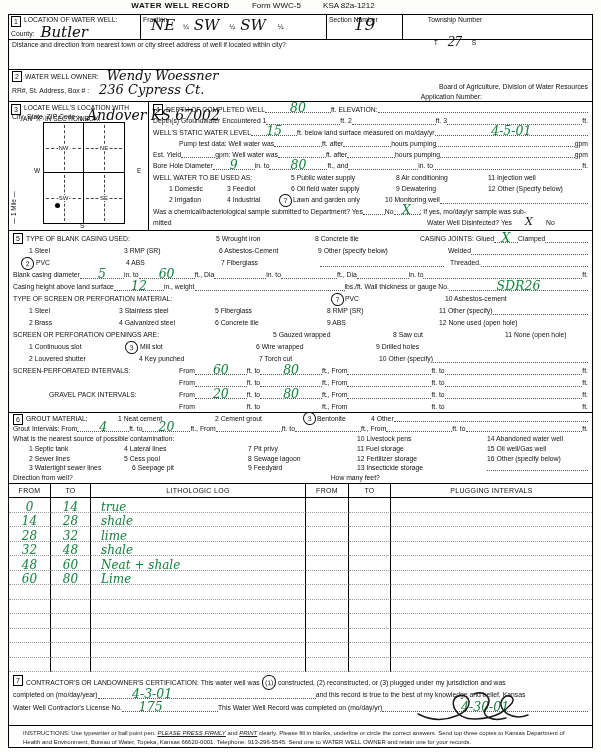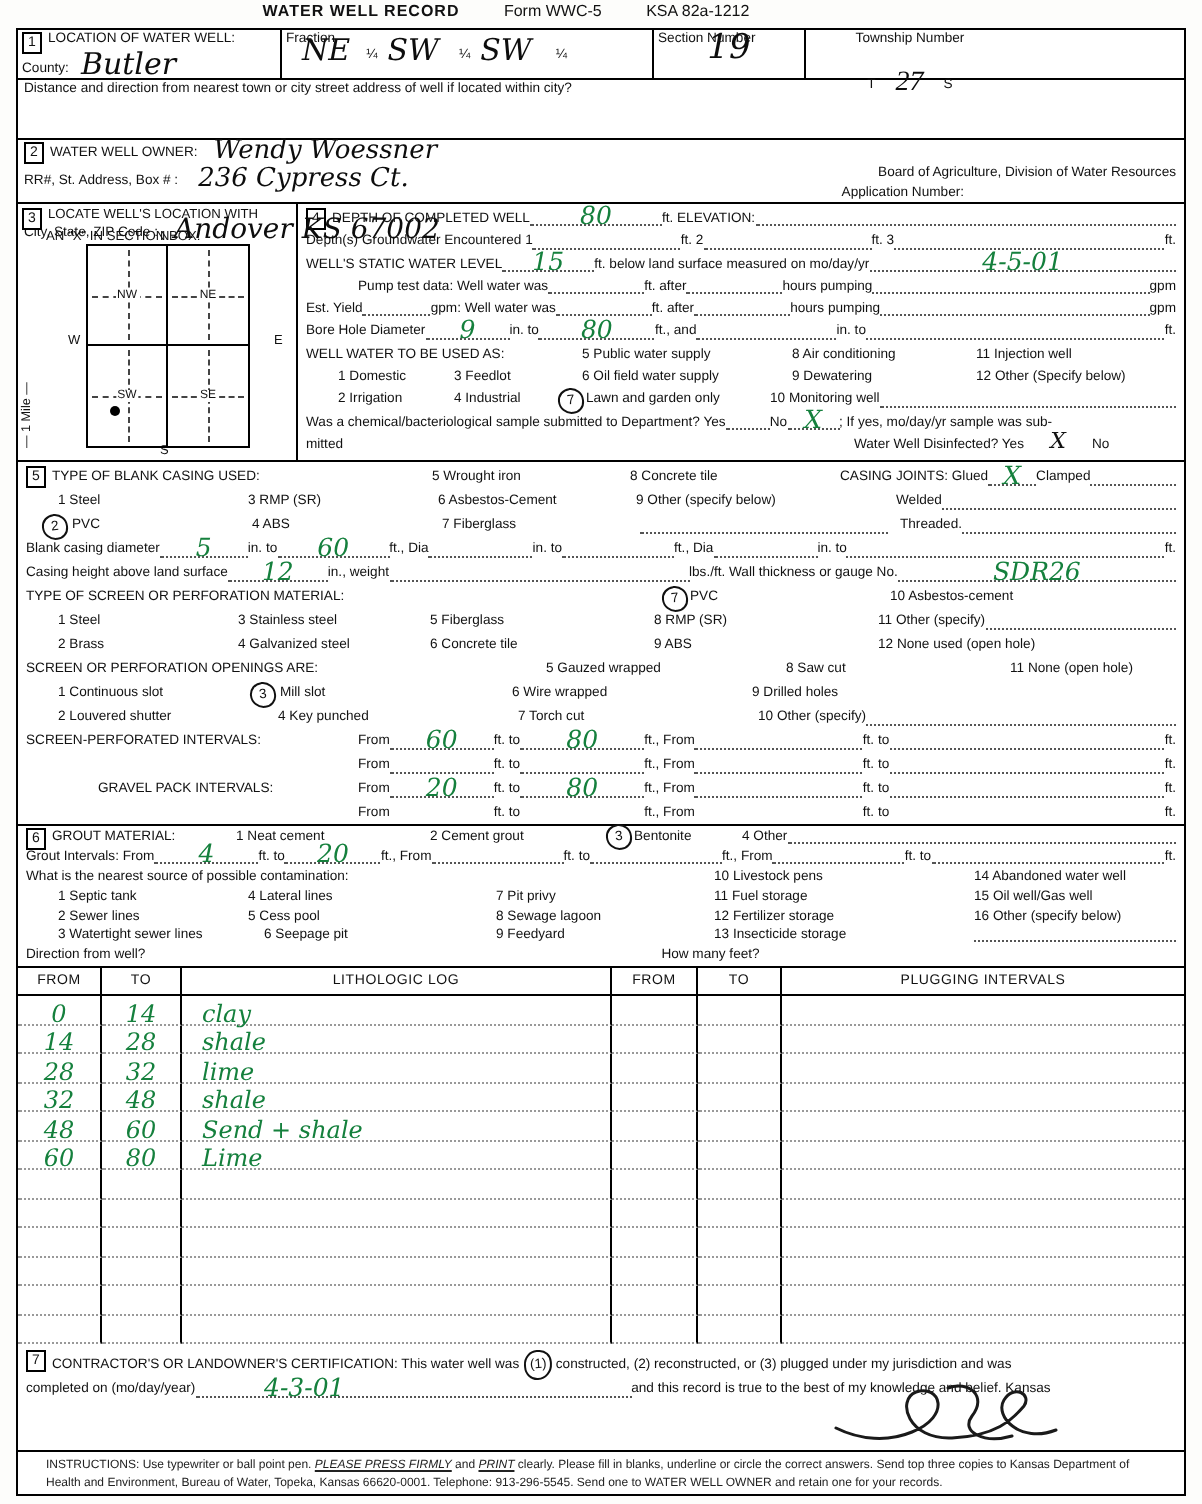--- a/index.html
+++ b/index.html
@@ -515,21 +515,21 @@
     </div>
     <div class="lbody">
         <div class="lrow logcols">
           <div class="lcell">
             <span class="hw lnum" style="font-size: 12px;">0</span>
           </div>
           <div class="lcell">
             <span class="hw lnum" style="font-size: 12px;">14</span>
           </div>
           <div class="lcell">
-            <span class="hw ldesc" style="font-size: 12px;">clay</span>
+            <span class="hw ldesc" style="font-size: 12px;">true</span>
           </div>
           <div class="lcell"></div>
           <div class="lcell"></div>
           <div class="lcell"></div>
         </div>
         <div class="lrow logcols">
           <div class="lcell">
             <span class="hw lnum" style="font-size: 12px;">14</span>
           </div>
           <div class="lcell">
@@ -571,21 +571,21 @@
           <div class="lcell"></div>
         </div>
         <div class="lrow logcols">
           <div class="lcell">
             <span class="hw lnum" style="font-size: 12px;">48</span>
           </div>
           <div class="lcell">
             <span class="hw lnum" style="font-size: 12px;">60</span>
           </div>
           <div class="lcell">
-            <span class="hw ldesc" style="font-size: 12px;">Send + shale</span>
+            <span class="hw ldesc" style="font-size: 12px;">Neat + shale</span>
           </div>
           <div class="lcell"></div>
           <div class="lcell"></div>
           <div class="lcell"></div>
         </div>
         <div class="lrow logcols">
           <div class="lcell">
             <span class="hw lnum" style="font-size: 12px;">60</span>
           </div>
           <div class="lcell">
@@ -654,20 +654,30 @@
           <span class="t">CONTRACTOR'S OR LANDOWNER'S CERTIFICATION: This water well was</span>
           <span class="hc" style="margin:0 2px;">(1)</span>
           <span class="t">constructed,  (2) reconstructed,  or  (3) plugged under my jurisdiction and was</span>
         </div>
       <div class="l">
           <span class="t">completed on (mo/day/year)</span>
           <span class="d" style="width:218px;">
             <span class="hw" style="left:25%;">4-3-01</span>
           </span>
           <span class="t">and this record is true to the best of my knowledge and belief. Kansas</span>
+        </div>
+      <div class="l">
+          <span class="t">Water Well Contractor's License No.</span>
+          <span class="d" style="width:96px;">
+            <span class="hw" style="left:30%;">175</span>
+          </span>
+          <span class="t">This Water Well Record was completed on (mo/day/yr)</span>
+          <span class="df">
+            <span class="hw">4-30-01</span>
+          </span>
         </div>
       <svg class="sig" width="130" height="38" viewBox="0 0 130 38">
         <path d="M4 26 C 16 32, 30 33, 42 28 C 62 20, 56 4, 44 8 C 34 12, 40 32, 62 31 C 84 30, 92 22, 98 15 C 102 9, 93 4, 88 12 C 83 20, 96 34, 114 27 M60 6 C 70 2, 80 10, 72 20 C 66 28, 78 34, 92 30" stroke="#1a1a1a" stroke-width="1.5" fill="none" stroke-linecap="round"></path>
       </svg>
     </div>
 
     <div class="instr instr-wrap">
       <span>INSTRUCTIONS:</span>
       <span>Use typewriter or ball point pen.</span>
       <span class="iu">PLEASE PRESS FIRMLY</span>

